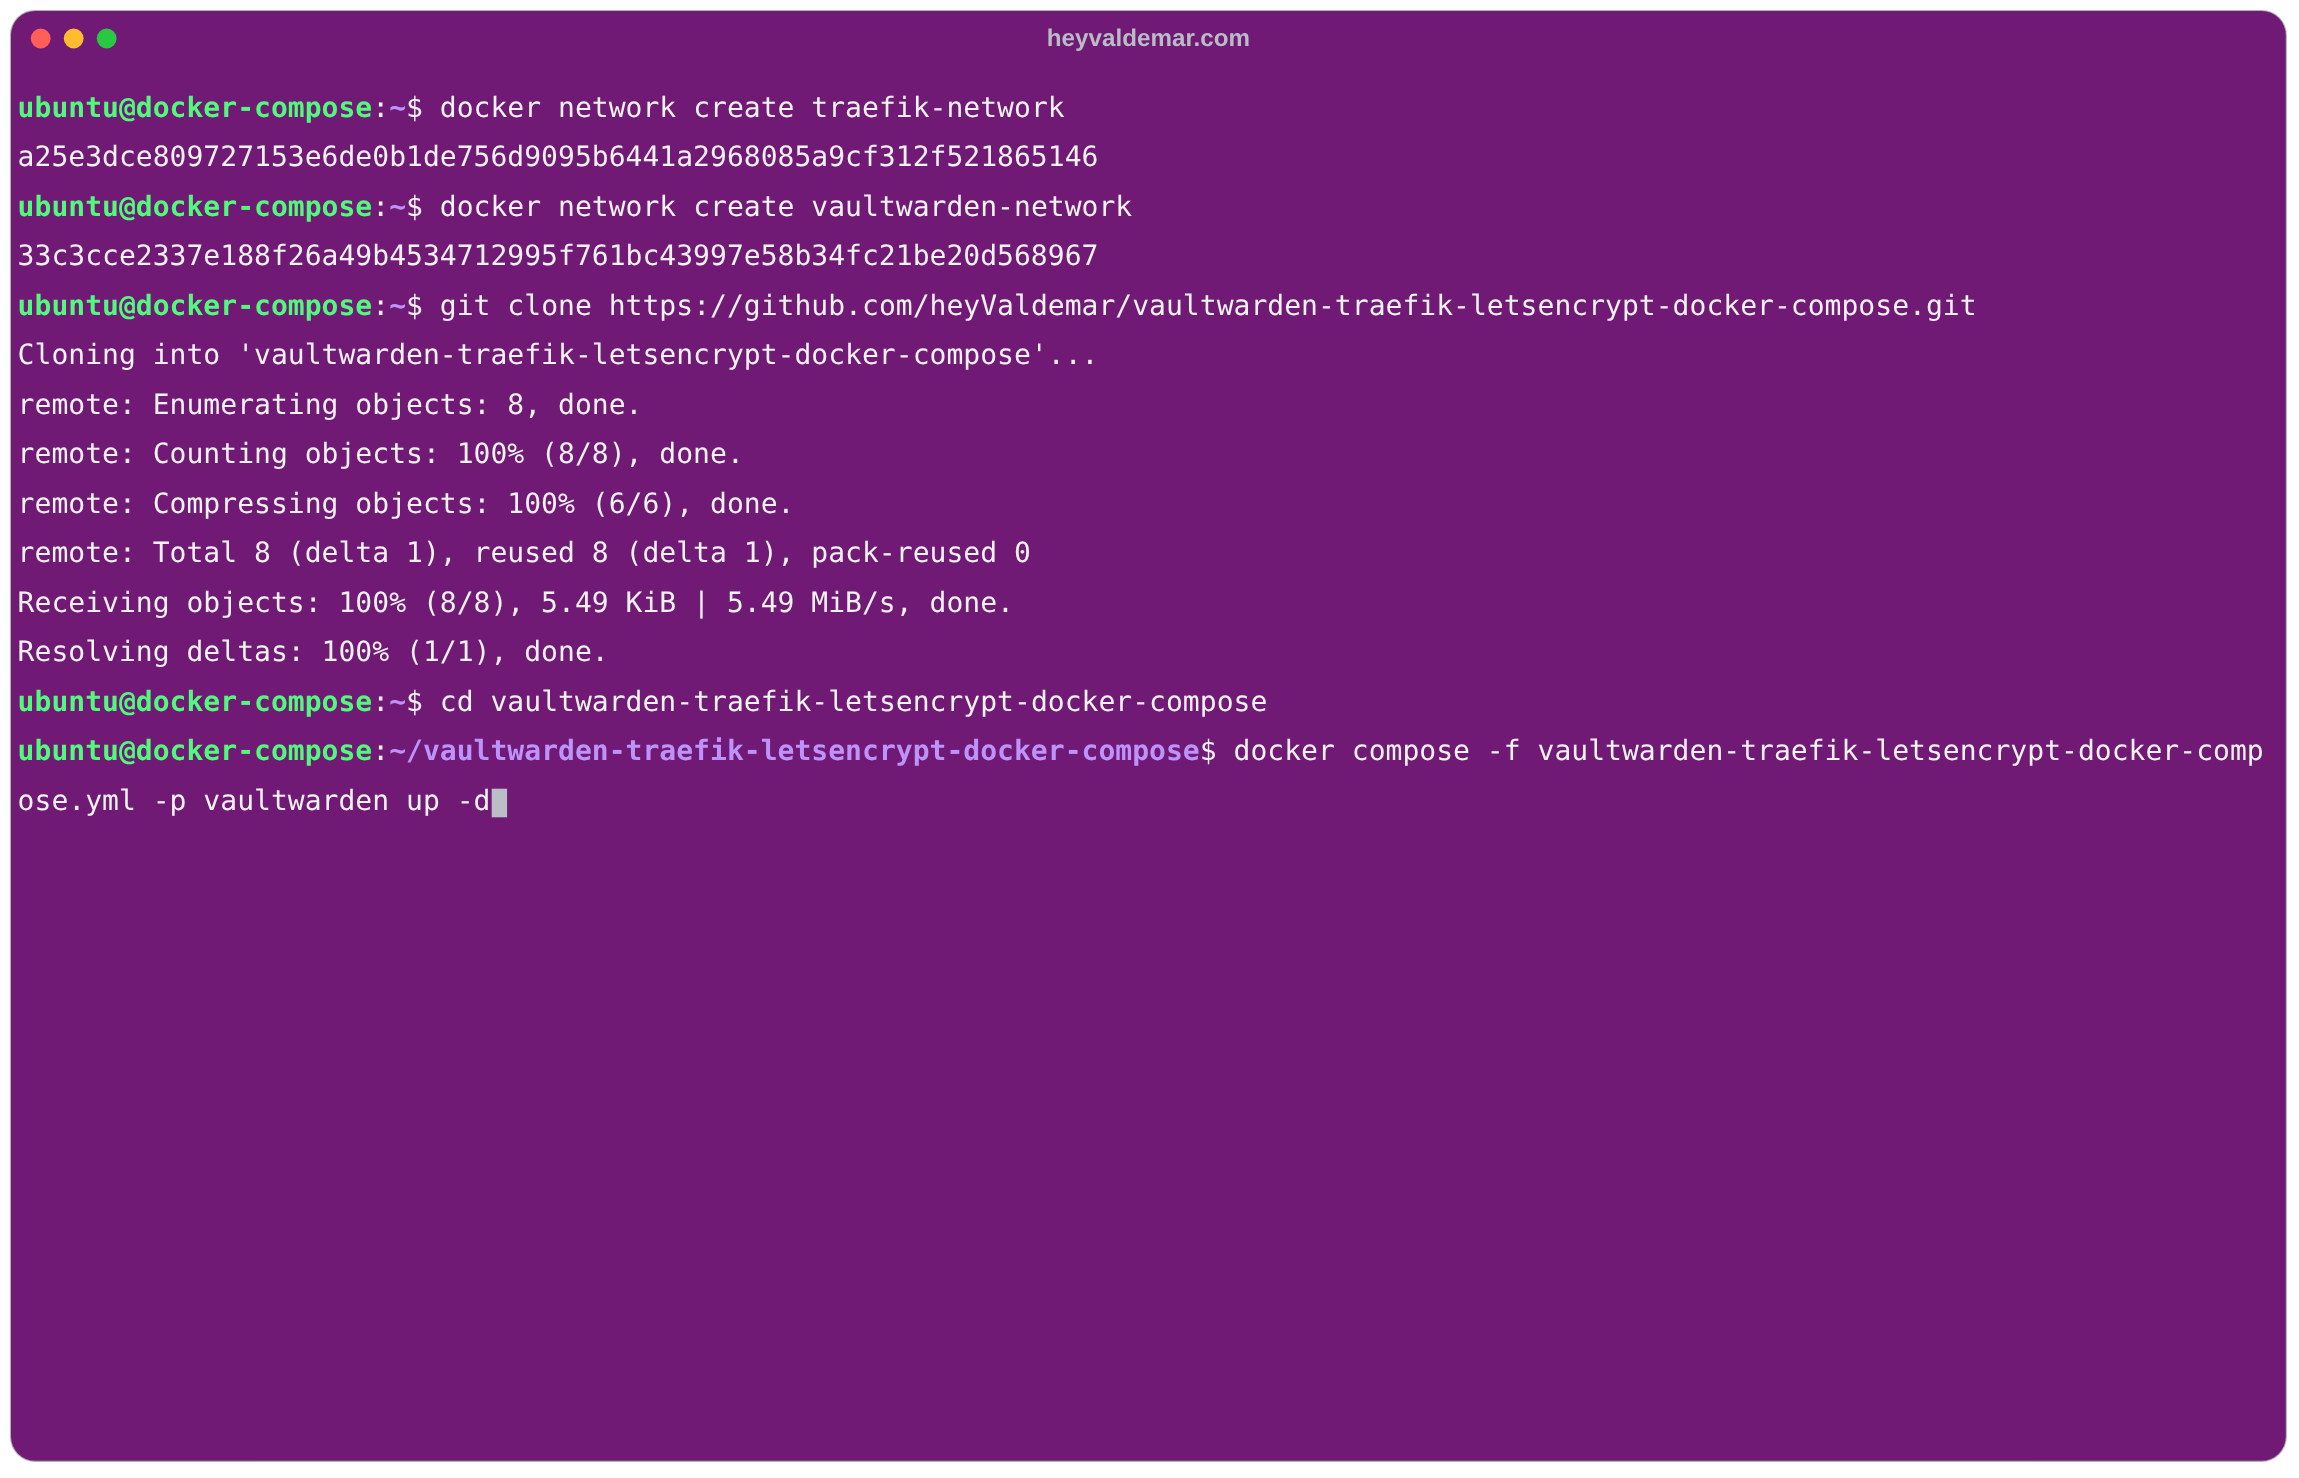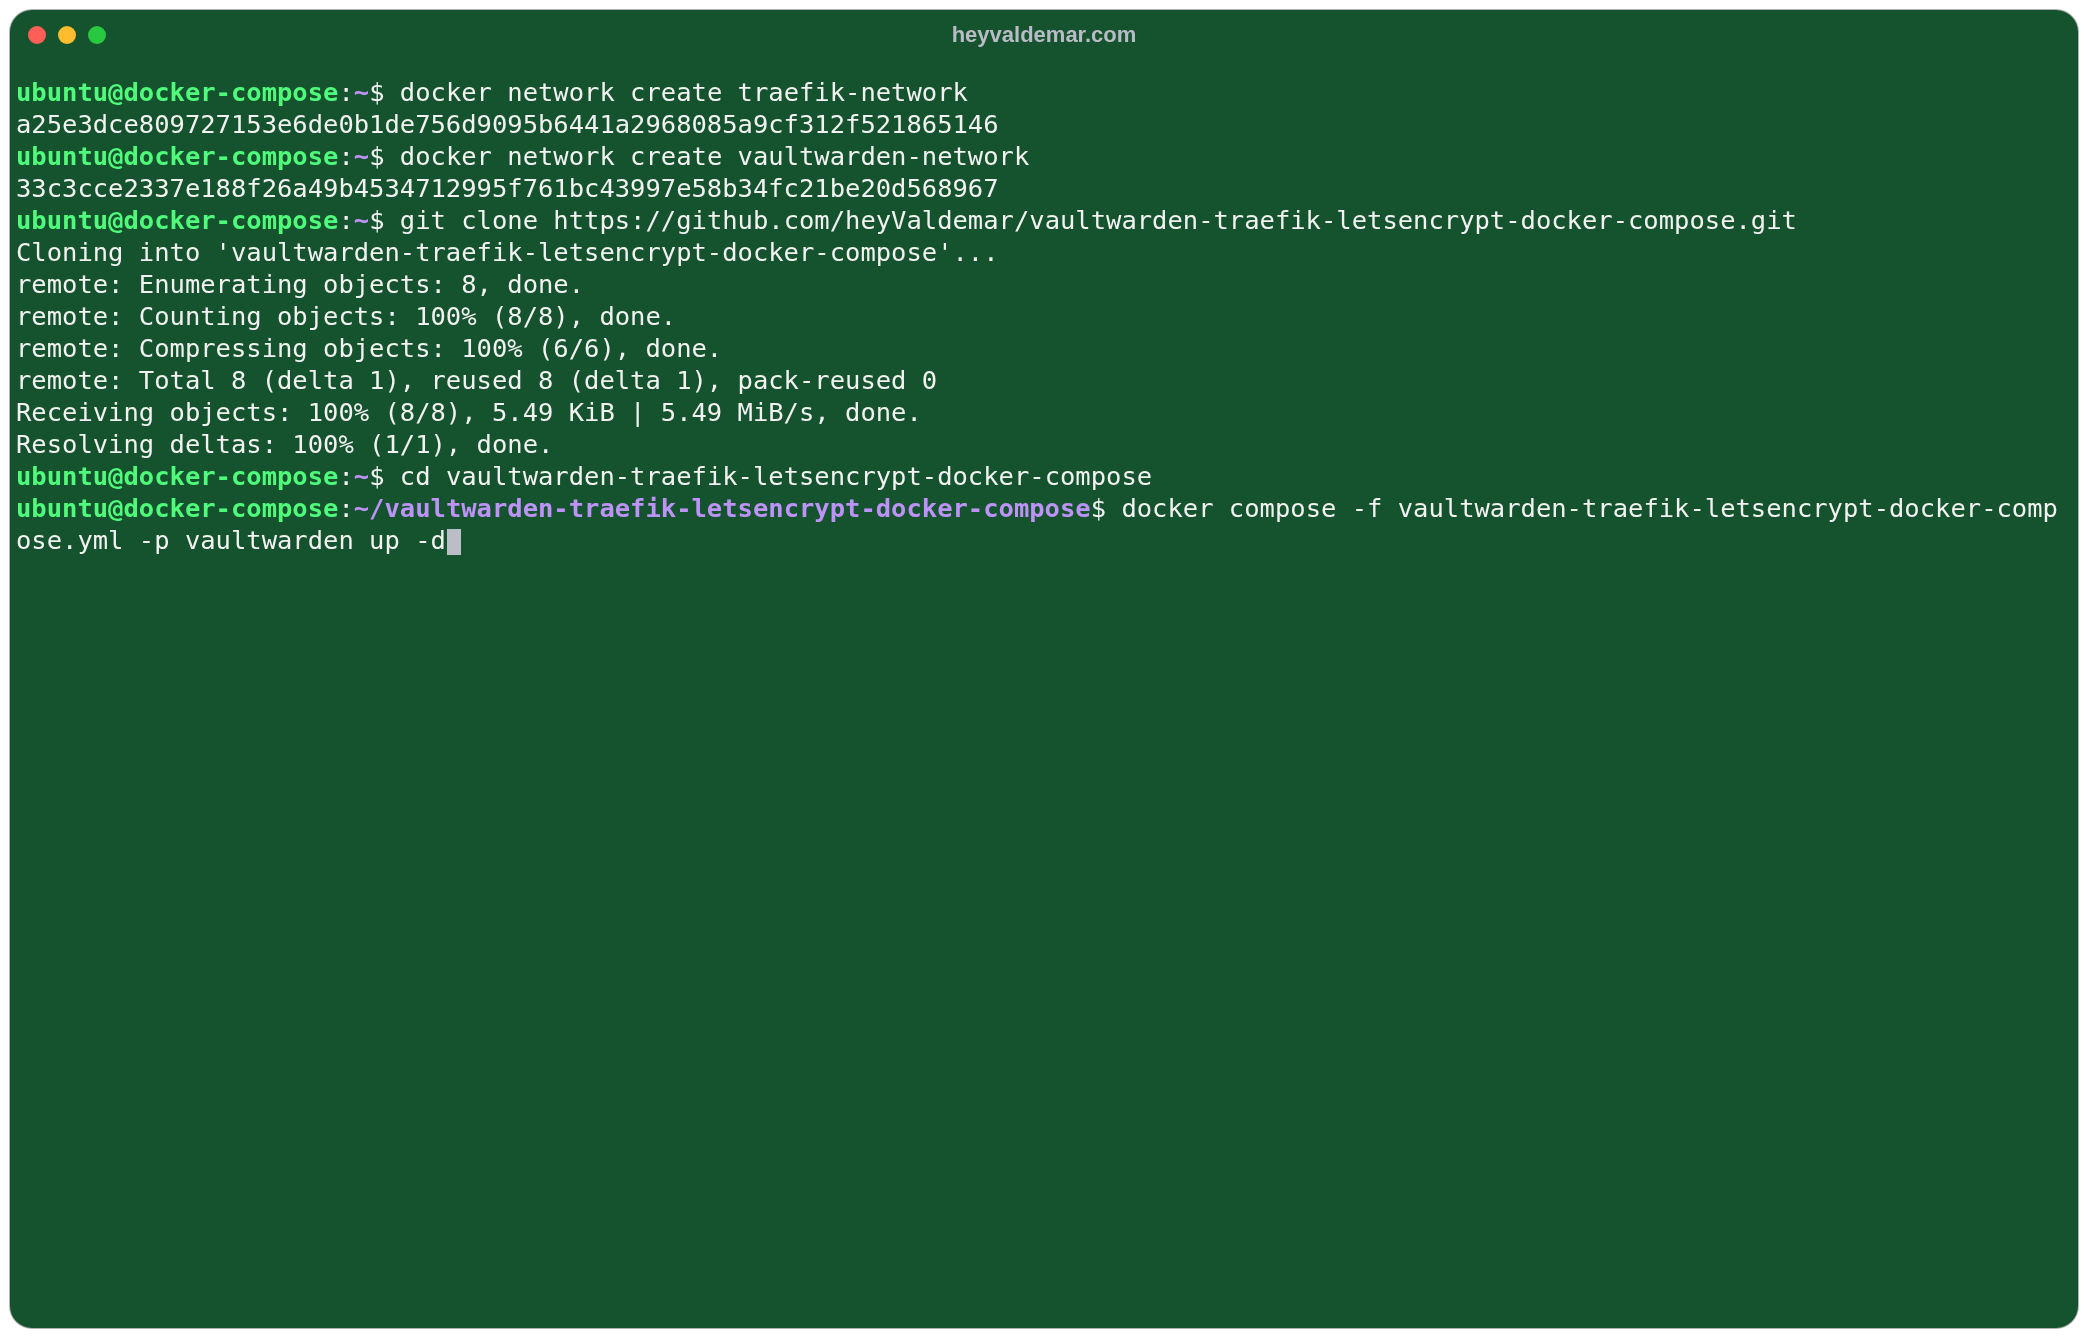--- a/index.html
+++ b/index.html
@@ -9,21 +9,21 @@
     width: 2090px;
     height: 1344px;
     font-family: "Menlo", "Consolas", "DejaVu Sans Mono", monospace;
   }
   .window {
     position: absolute;
     left: 10px;
     top: 10px;
     width: 2068px;
     height: 1318px;
-    background: #14532d;
+    background: #701a75;
     border-radius: 22px;
     overflow: hidden;
     box-shadow: 0 0 0 1px rgba(0,0,0,0.3);
   }
   .titlebar {
     height: 50px;
     display: flex;
     align-items: center;
     padding: 0 18px;
     position: relative;
@@ -48,21 +48,21 @@
     color:#b9bcc6;
     font-size:22px;
     font-weight:600;
     font-family: -apple-system, BlinkMacSystemFont, "Segoe UI", sans-serif;
     pointer-events:none;
   }
   .term {
     padding: 16px 6px 6px 6px;
     color:#f2f2f2;
     font-size:25.5px;
-    line-height:32px;
+    line-height:45px;
     white-space: pre-wrap;
     word-break: break-all;
     font-weight:500;
   }
   .user   { color:#50fa7b; font-weight:700;}
   .colon  { color:#f2f2f2; }
   .path   { color:#bd93f9; font-weight:700;}
   .dollar { color:#f2f2f2; }
   .cmd    { color:#f2f2f2; }
   .out    { color:#f2f2f2; }

